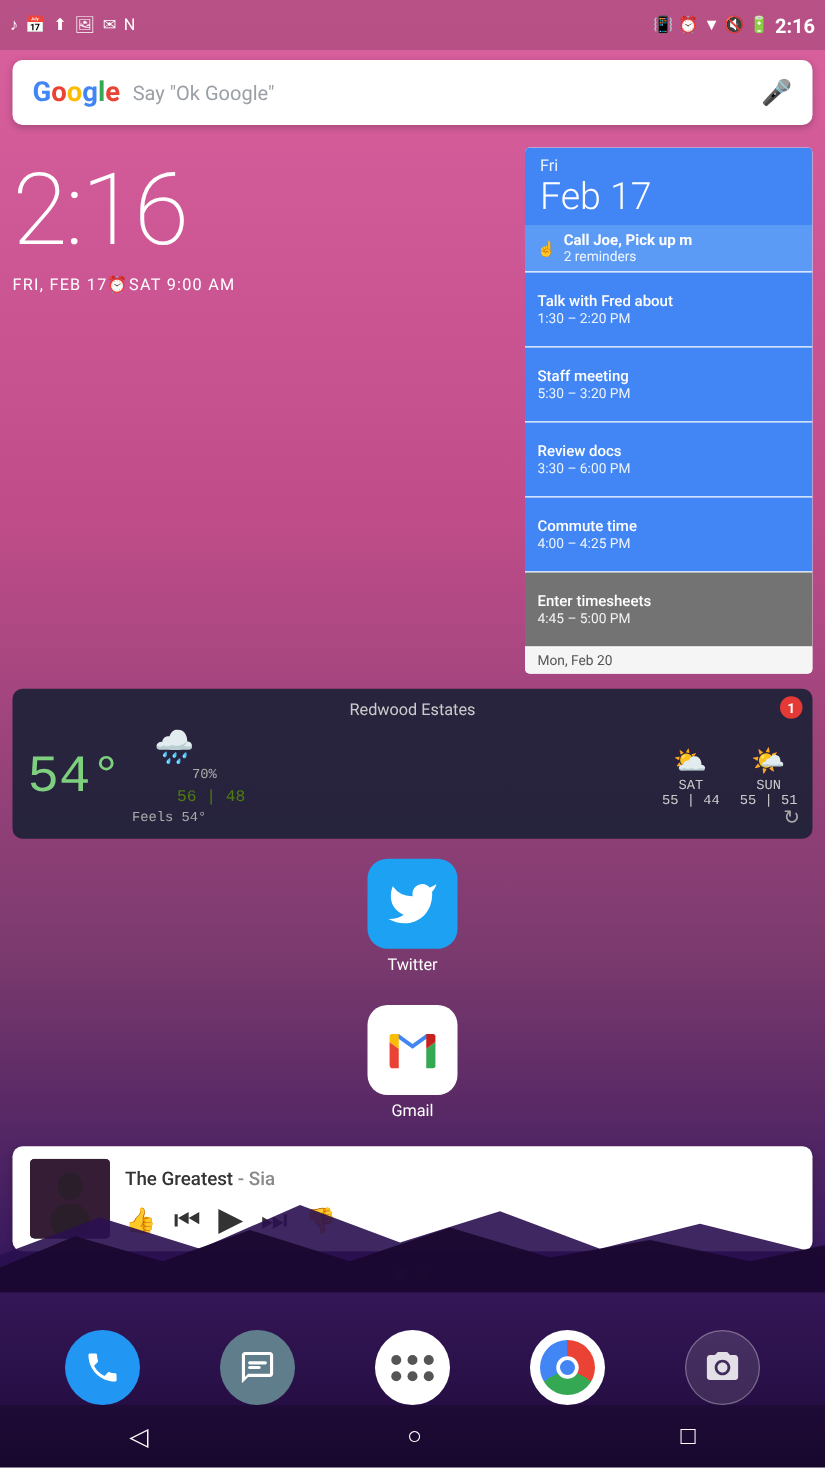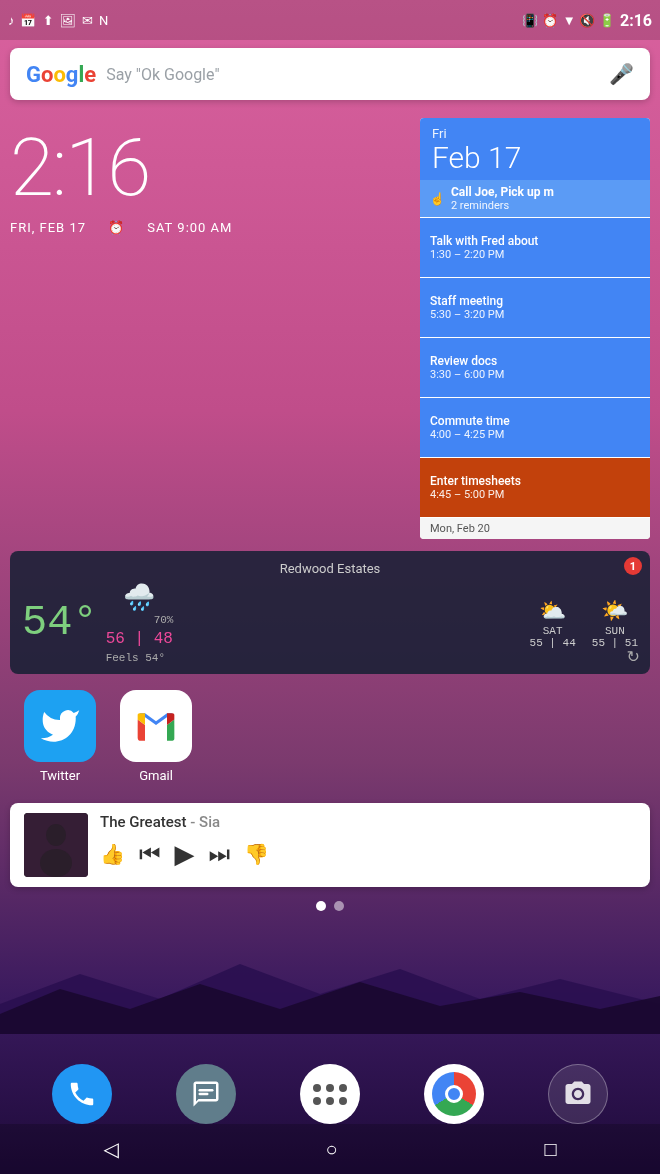--- a/index.html
+++ b/index.html
@@ -75,21 +75,21 @@
       line-height: 1;
       margin-top: 10px;
     }
     .clock-date {
       color: white;
       font-size: 13px;
       letter-spacing: 1px;
       margin-top: 12px;
       display: flex;
       align-items: center;
-      gap: 22px;
+      gap: 0;
     }
 
     
     .calendar-widget {
       width: 230px;
       background: white;
       border-radius: 4px;
       overflow: hidden;
       font-size: 13px;
     }
@@ -101,21 +101,21 @@
     .cal-day-label { font-size: 13px; opacity: 0.9; }
     .cal-date { font-size: 30px; font-weight: 300; line-height: 1.1; }
     .cal-event {
       background: #4285F4;
       color: white;
       padding: 16px 10px;
       margin: 1px 0;
       border-left: none;
       font-size: 12px;
     }
-    .cal-event.gray { background: #c2410c; }
+    .cal-event.gray { background: #737373; }
     .cal-event-title { font-weight: 500; font-size: 12px; }
     .cal-event-time { font-size: 11px; opacity: 0.9; }
     .cal-reminder {
       background: #5B9BF5;
       color: white;
       padding: 5px 10px;
       font-size: 12px;
       display: flex;
       align-items: center;
       gap: 6px;
@@ -150,20 +150,21 @@
       justify-content: center;
     }
     .refresh-icon { position: absolute; bottom: 8px; right: 10px; color: #aaa; font-size: 16px; }
 
     
     .app-row {
       display: flex;
       gap: 24px;
       padding: 16px 24px;
       justify-content: flex-start;
+      flex-direction: column;
     }
     .app-item {
       display: flex;
       flex-direction: column;
       align-items: center;
       gap: 6px;
       cursor: pointer;
     }
     .app-icon {
       width: 72px;
@@ -178,21 +179,21 @@
     .app-icon.gmail { background: white; }
     .app-icon.playstore { background: white; }
     .app-label { color: white; font-size: 13px; }
 
     
     .music-player {
       margin: 4px 10px;
       background: white;
       border-radius: 8px;
       display: flex;
-      align-items: flex-start;
+      align-items: flex-end;
       padding: 10px 14px;
       gap: 12px;
       box-shadow: 0 2px 6px rgba(0,0,0,0.2);
     }
     .music-art {
       width: 64px;
       height: 64px;
       border-radius: 4px;
       background: #2a2a2a;
       overflow: hidden;
@@ -397,21 +398,21 @@
   <div class="weather-body">
     <div class="weather-left">
       <div style="font-size:42px; font-weight:300; color:#7ecf7e;">54°</div>
       <div style="display:flex; flex-direction:column; gap:4px;">
         <div style="display:flex; align-items:center; gap:4px;">
           <div style="text-align:center;">
             <div style="font-size:26px;">🌧️</div>
             <div style="font-size:11px; color:#aaa;margin-left:48px;">70%</div>
           </div>
         </div>
-        <div style="font-size:16px; color:#ec4899;">56 | 48</div>
+        <div style="font-size:13px; color:#4d7c0f;margin-left:36px;">56 | 48</div>
         <div style="font-size:11px; color:#aaa;">Feels 54°</div>
       </div>
     </div>
     <div class="weather-forecast">
       <div class="forecast-item">
         <div style="font-size:22px;">⛅</div>
         <div>SAT</div>
         <div>55 | 44</div>
       </div>
       <div class="forecast-item">

